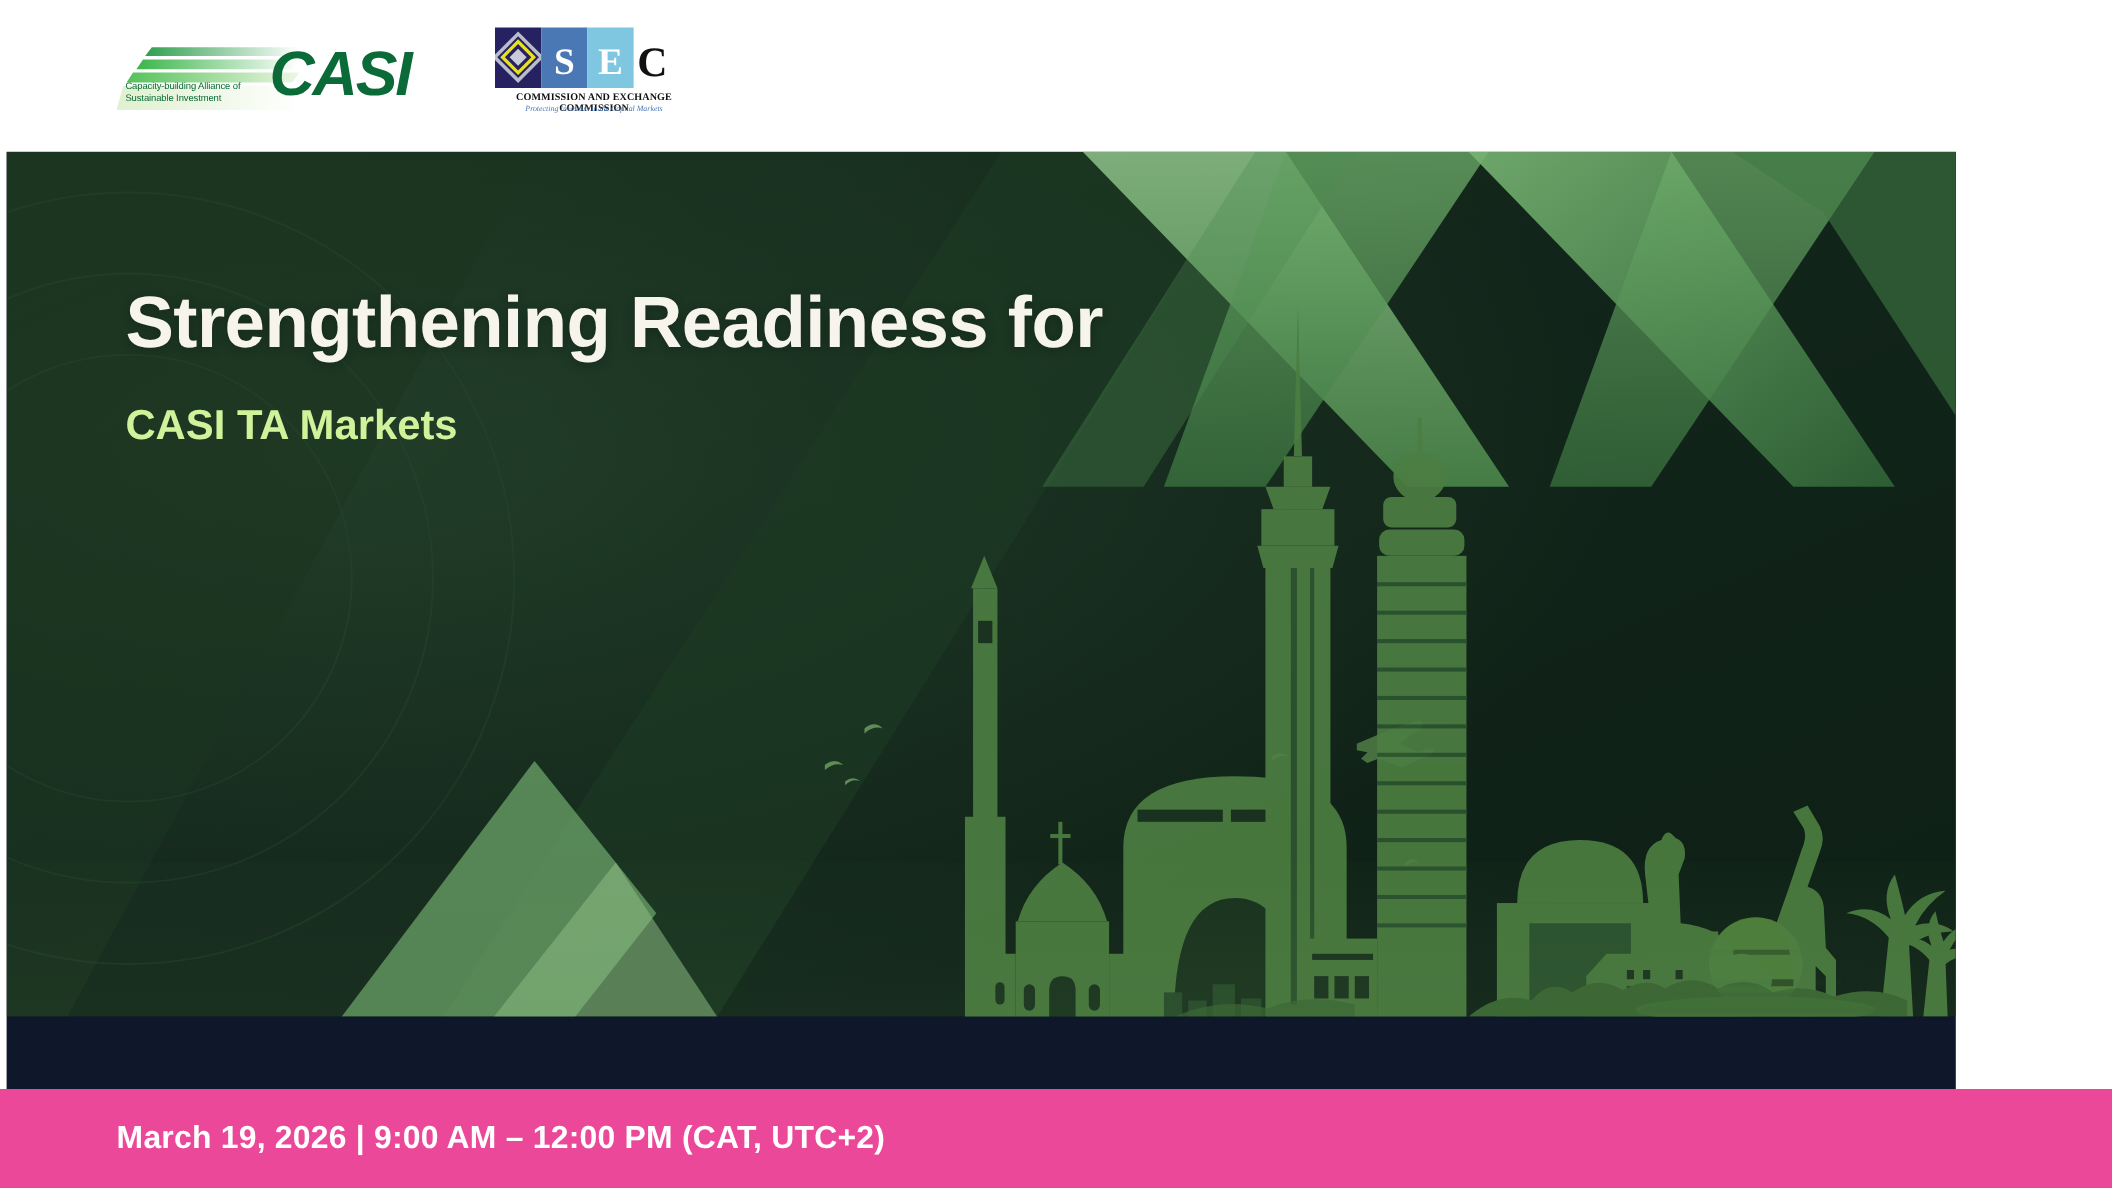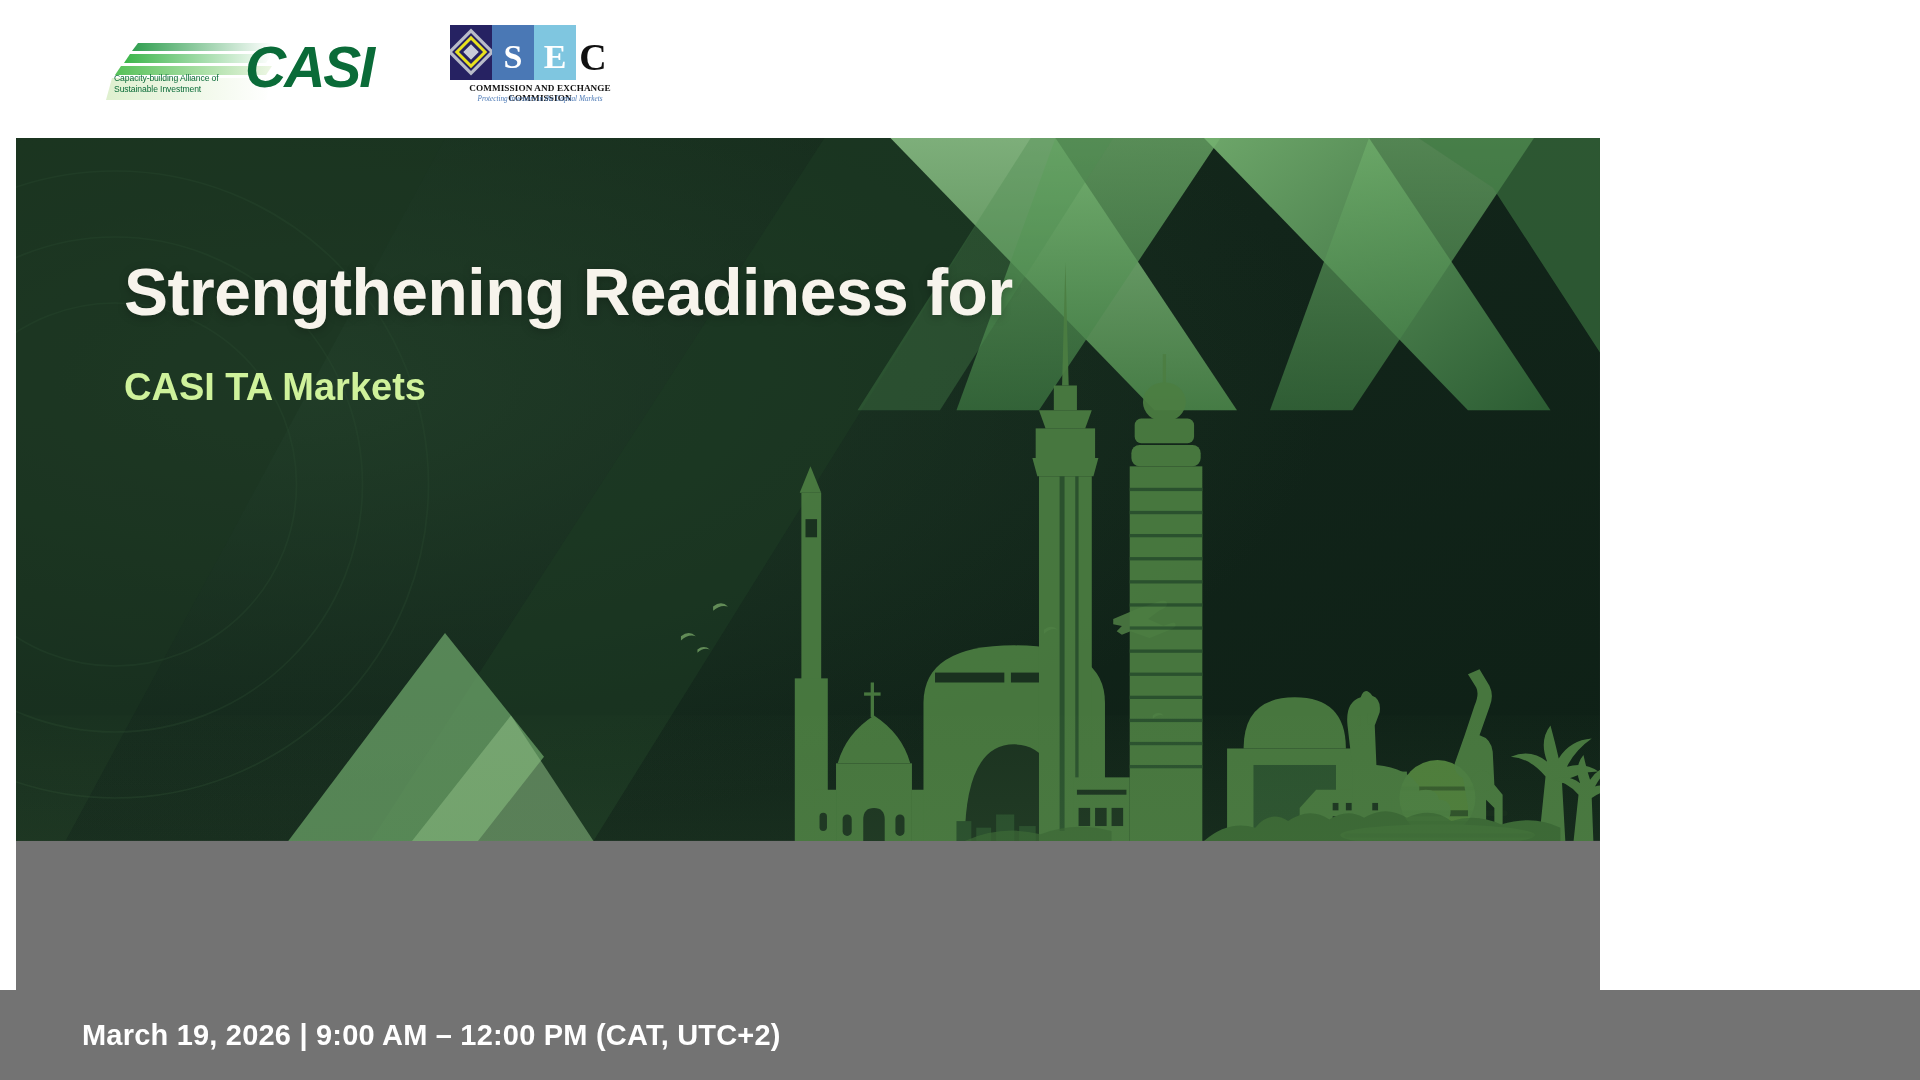--- a/index.html
+++ b/index.html
@@ -50,42 +50,42 @@
     color:#111111; letter-spacing:0.1px;
   }
   .sec-sub {
     position:absolute; left:0; top:70px; width:200px; text-align:center;
     font-family:"Liberation Serif", serif; font-style:italic; font-size:7.2px;
     color:#4A78B5;
   }
 
   
   .hero {
-    position:absolute; left:16px; top:138px; width:1584px; height:852px;
-    background:#737373; overflow:hidden;
+    position:absolute; left:6px; top:138px; width:1772px; height:852px;
+    background:#0f172a; overflow:hidden;
   }
   .hero-bg { position:absolute; inset:0; }
 
   .hero-content { position:absolute; left:108px; top:110px; z-index:9; }
   .hero-title {
     font-size:66px; font-weight:bold; color:#F7F4EC; line-height:88px;
     letter-spacing:-0.5px;
     font-family:"Liberation Sans", sans-serif;
     text-shadow:0 2px 10px rgba(0,0,0,.25);
   }
   .hero-title .ln { display:block; }
   .hero-sub {
     margin-top:30px; font-size:38px; font-weight:bold; color:#CFF29B;
     letter-spacing:0px; font-family:"Liberation Sans", sans-serif;
   }
 
   
   .datebar {
     position:absolute; left:0; top:990px; width:1920px; height:90px;
-    background:#737373; display:flex; align-items:center; padding-left:82px;
+    background:#ec4899; display:flex; align-items:center; padding-left:106px;
   }
   .datebar-text {
     font-size:29px; font-weight:bold; color:#ffffff; letter-spacing:0.2px;
     font-family:"Liberation Sans", sans-serif;
   }
 </style>
 </head>
 <body>
 
 <div class="banner">

